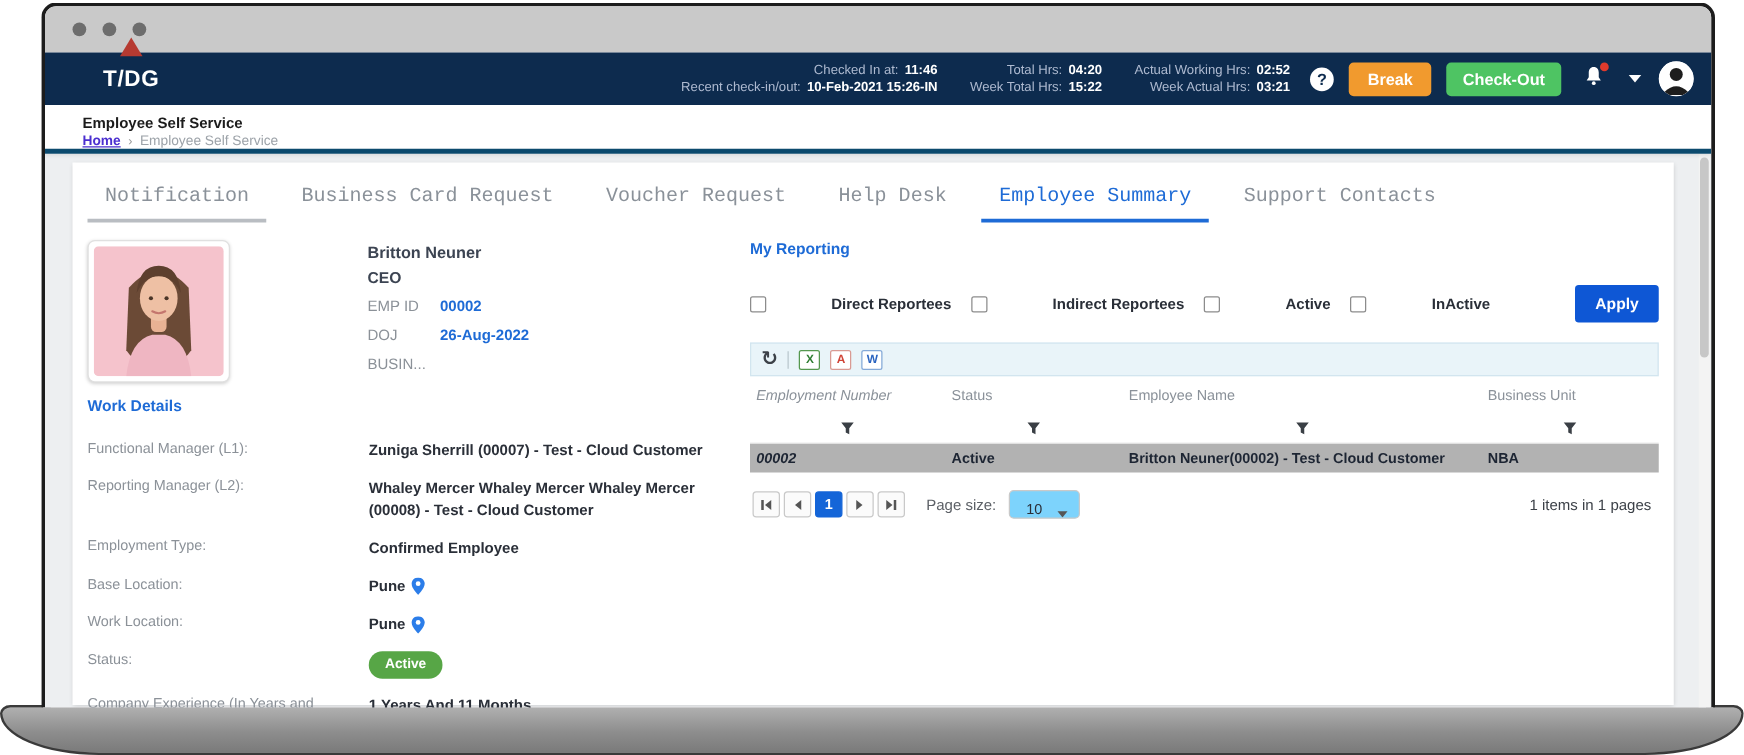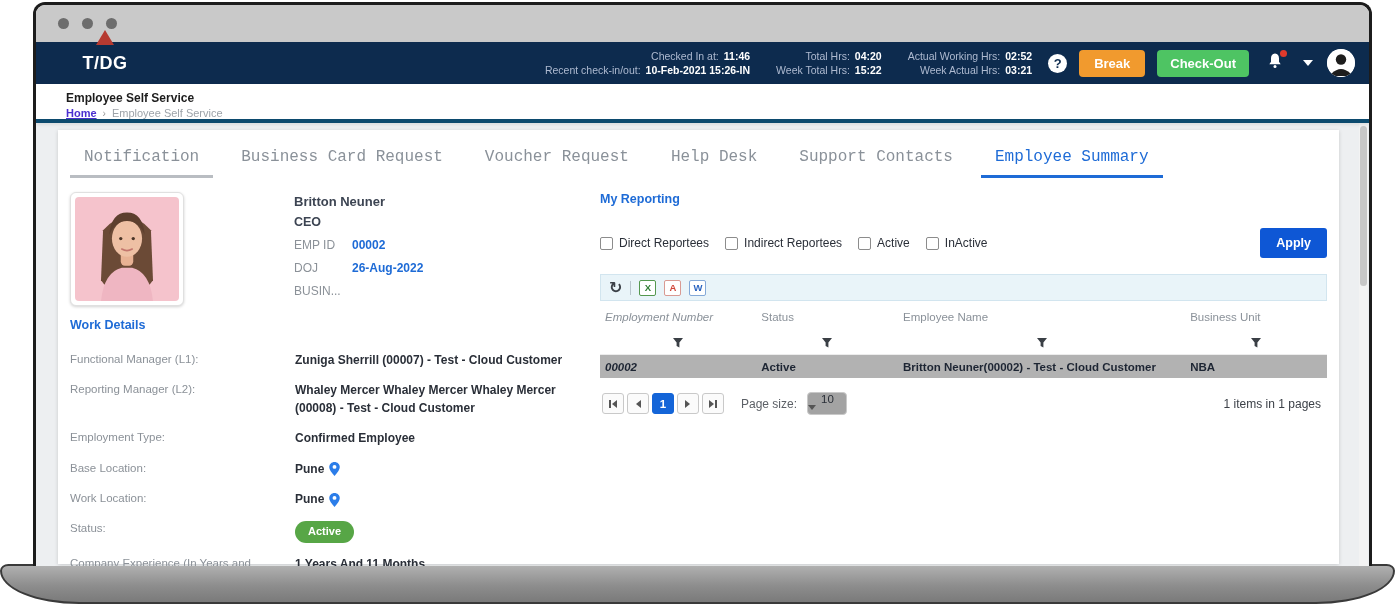--- a/index.html
+++ b/index.html
@@ -91,21 +91,21 @@
   .d-label { width:225px; flex:0 0 auto; font-size:11.5px; color:#8b9198; padding-top:1px; }
   .d-value { font-size:12px; color:#2a2f38; font-weight:600; line-height:1.45; display:flex; align-items:center; gap:5px; flex-wrap:wrap; }
   .badge-active { background:#57a646; color:#fff; font-size:11px; font-weight:bold; padding:3px 13px; border-radius:11px; }
   .pin-icon { display:inline-block; }
 
   
   .rep-title { font-size:12.5px; font-weight:bold; color:#1e6bd6; }
   .rep-filter-row { display:flex; align-items:center; margin-top:22px; }
   .chk-item { display:flex; align-items:center; margin-right:16px; cursor:pointer; }
   .chk-box { width:13px; height:13px; border:1px solid #8c8c8c; border-radius:2px; background:#fff; margin-right:6px; flex:0 0 auto; }
-  .chk-label { font-size:12px; color:#2a2f38; font-weight:400; white-space:nowrap; }
+  .chk-label { font-size:12px; color:#2a2f38; font-weight:700; white-space:nowrap;margin-left:46px; }
   .btn-apply { margin-left:auto; background:#0e57d5; color:#fff; border:none; border-radius:3px;
                font-size:12.5px; font-weight:bold; padding:8px 16px; cursor:pointer; }
 
   .grid-toolbar { margin-top:16px; background:#e9f4f9; border:1px solid #d2e5ef; height:27px;
                   display:flex; align-items:center; padding:0 8px; gap:8px; }
   .refresh-glyph { font-size:16px; font-weight:bold; color:#3c4148; cursor:pointer; line-height:1; }
   .tb-sep { width:1px; height:14px; background:#b9c6cd; }
   .file-ico { width:17px; height:16px; border-radius:2px; background:#fff; display:flex; align-items:center;
               justify-content:center; font-size:9.5px; font-weight:bold; cursor:pointer; }
   .ico-xls { border:1px solid #55984f; color:#2e7d32; }
@@ -122,22 +122,22 @@
   .f-cell { display:flex; justify-content:center; align-items:center; }
   .funnel { cursor:pointer; }
   .td-cell { font-size:11.5px; font-weight:bold; color:#1d2533; padding:0 5px; white-space:nowrap; overflow:hidden; }
 
   
   .pager { display:flex; align-items:center; margin-top:8px; padding:6px 2px 0; }
   .pg-btn { width:22px; height:21px; border:1px solid #c9c9c9; background:#fbfbfb; border-radius:3px;
             display:flex; align-items:center; justify-content:center; margin-right:3px; cursor:pointer; }
   .pg-btn.page-current { background:#1465d8; border-color:#1465d8; color:#fff; font-size:11.5px; font-weight:bold; }
   .pg-size-label { font-size:12px; color:#5c6066; margin:0 10px 0 14px; }
-  .pg-size-box { display:flex; align-items:flex-start; border:1px solid #c9c9c9; border-radius:4px; background:#a3a3a3;
-                 height:23px; overflow:hidden; cursor:pointer;flex-direction:column; }
+  .pg-size-box { display:flex; align-items:flex-end; border:1px solid #c9c9c9; border-radius:4px; background:#7dd3fc;
+                 height:23px; overflow:hidden; cursor:pointer; }
   .pg-size-val { font-size:11.5px; color:#2a2f38; padding:0 12px 0 13px; }
   .pg-size-caret { width:0; height:0; border-left:4px solid transparent; border-right:4px solid transparent;
                    border-top:5px solid #555; margin-right:9px; }
   .pg-summary { margin-left:auto; font-size:12px; color:#3c4148; padding-right:4px; }
 </style>
 </head>
 <body>
 
 <div class="laptop">
   <div class="base"></div>
@@ -227,22 +227,22 @@
         <div class="v-thumb"></div>
       </div>
 
       <div class="card">
 
         <div class="tabs">
           <div class="tab first">Notification</div>
           <div class="tab">Business Card Request</div>
           <div class="tab">Voucher Request</div>
           <div class="tab">Help Desk</div>
+          <div class="tab active">Employee Summary</div>
           <div class="tab">Support Contacts</div>
-          <div class="tab active">Employee Summary</div>
         </div>
 
         <div class="card-content">
 
           <div class="left-col">
             <div class="profile-row">
               <div class="photo-frame">
                 <svg width="104" height="104" viewBox="0 0 100 100">
                   <rect width="100" height="100" fill="#f5c3cc"></rect>
                   <path d="M27 32 Q50 6 73 32 L75 80 Q70 88 61 89 L39 89 Q30 88 25 80 Z" fill="#6b4a36"></path>

